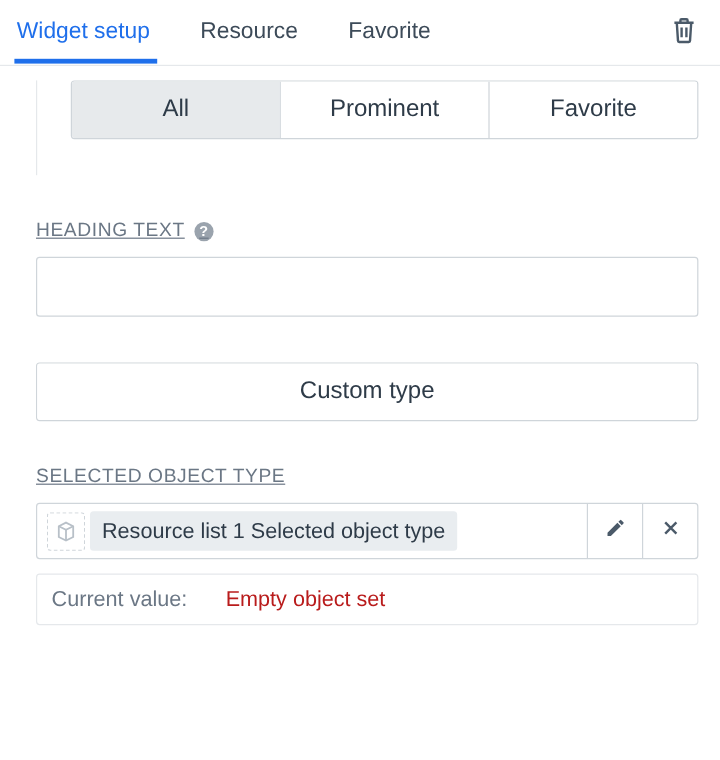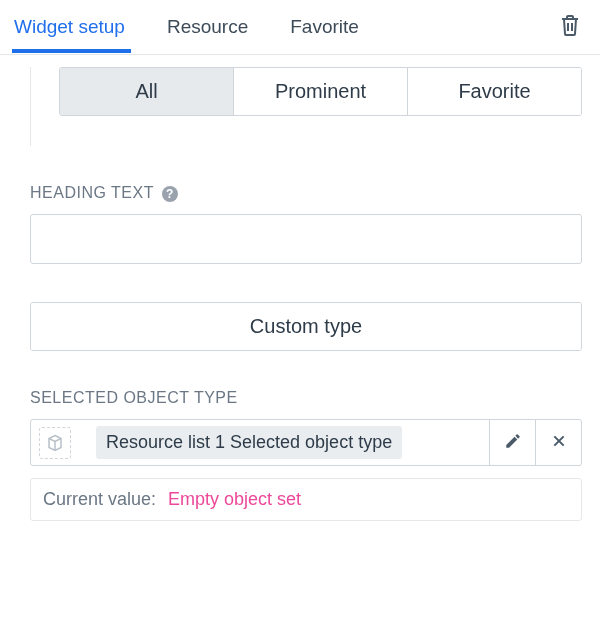--- a/index.html
+++ b/index.html
@@ -73,23 +73,24 @@
     }
     .section {
       margin-top: 38px;
     }
     .section-label {
       font-size: 16px;
       letter-spacing: 0.5px;
       color: #6b7785;
       text-transform: uppercase;
       display: flex;
-      align-items: flex-end;
+      align-items: center;
       gap: 8px;
       margin-bottom: 12px;
+      text-decoration: underline;
     }
     .help-icon {
       width: 16px; height: 16px; border-radius: 50%;
       background: #9aa3ad; color: #fff;
       display: inline-flex; align-items: center; justify-content: center;
       font-size: 12px; font-weight: 700;
     }
     .text-input {
       width: 100%;
       height: 50px;
@@ -104,21 +105,21 @@
       border: 1px solid #cfd5da;
       border-radius: 3px;
       align-items: stretch;
       background: #fff;
     }
     .obj-main {
       flex: 1;
       display: flex;
       align-items: center;
       padding: 6px 8px;
-      gap: 25px;
+      gap: 4px;
     }
     .obj-thumb {
       width: 32px; height: 32px;
       border: 1px dashed #cfd5da;
       border-radius: 3px;
       display: flex; align-items: center; justify-content: center;
       color: #b8c0c8;
       flex-shrink: 0;
     }
     .obj-chip {
@@ -136,23 +137,23 @@
       color: #4b5a69;
     }
     .curval-row {
       border: 1px solid #e5e8eb;
       border-radius: 3px;
       padding: 10px 12px;
       margin-top: 12px;
       font-size: 18px;
       color: #6b7785;
       display: flex;
-      gap: 12px;
-    }
-    .curval-row .val { color: #ec4899; }
+      gap: 32px;
+    }
+    .curval-row .val { color: #b91c1c; }
   </style>
 </head>
 <body>
 
 <div class="tabbar">
   <div class="tab active">Widget setup</div>
   <div class="tab">Resource</div>
   <div class="tab">Favorite</div>
   <div class="tabbar-spacer"></div>
   <div class="trash-btn">

